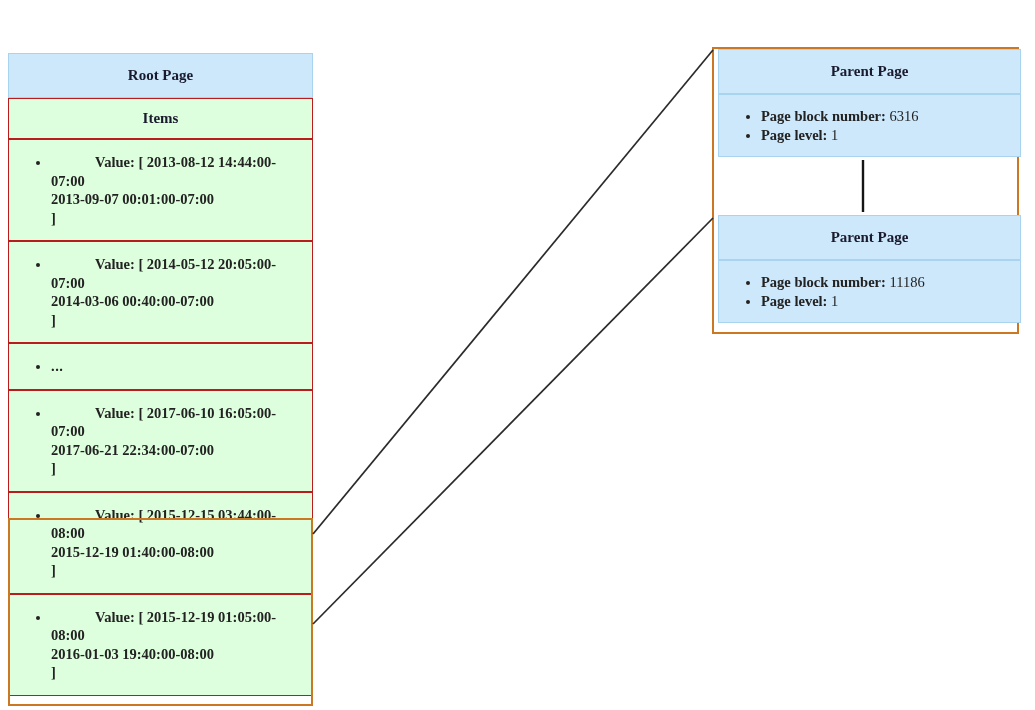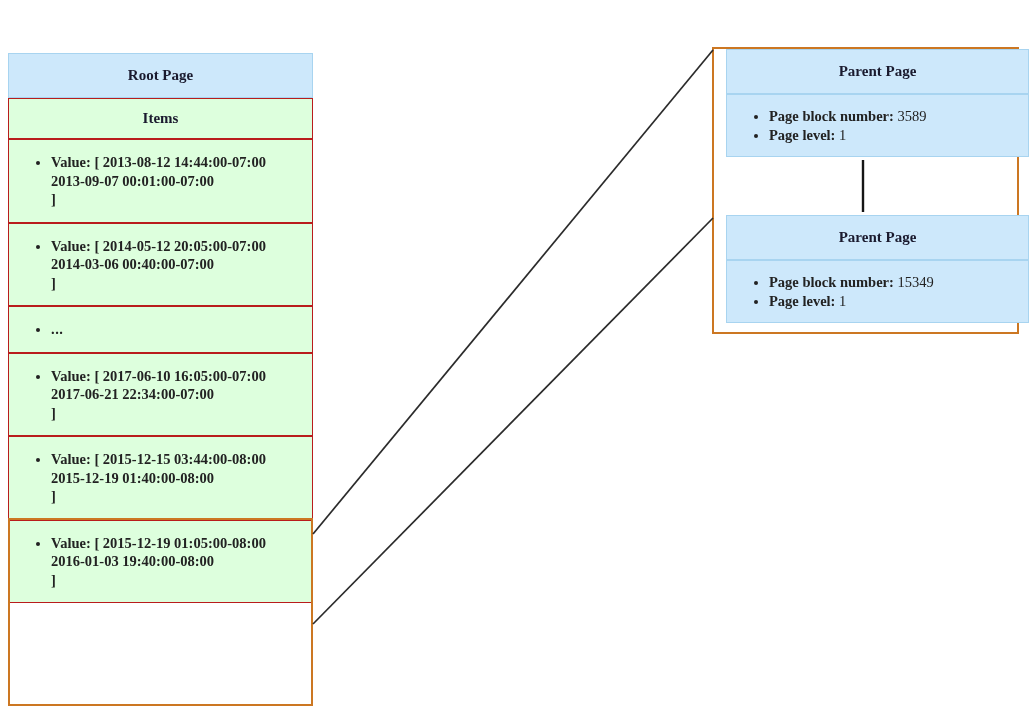--- a/index.html
+++ b/index.html
@@ -114,20 +114,21 @@
     margin: 0;
     padding: 13px 8px 13px 42px;
     list-style-type: disc;
   }
   .item-cell li {
     line-height: 18.5px;
     font-size: 14.5px;
   }
   .value-label {
     font-weight: bold;
+    margin-left: 44px;
   }
   .value-text {
     font-weight: bold;
     white-space: pre-line;
   }
   .ellipsis-item {
     font-weight: bold;
     letter-spacing: 0.5px;
   }
 
@@ -139,21 +140,21 @@
     width: 307px;
     height: 287px;
     box-sizing: border-box;
     border: 2px solid #cc7722;
     background: #ffffff;
     z-index: 2;
   }
 
   .parent-page-box {
     position: absolute;
-    left: 12px;
+    left: 4px;
     width: 303px;
     box-sizing: border-box;
   }
 
   #parent-page-0 { top: 0px; }
   #parent-page-1 { top: 166px; }
 
   .parent-page-box .box-title {
     padding: 13px 6px 13px 6px;
   }
@@ -243,37 +244,37 @@
   <div class="box-outer-highlight" id="root-highlight" style="left:8px; top:518px; width:305px; height:188px;"></div>
 
   <div id="parent-group">
 
     <div class="parent-page-box" id="parent-page-0">
       <div class="section-blue box-title">Parent Page</div>
       <div class="section-blue">
         <ul class="prop-list">
           <li>
             <span class="prop-label">Page block number:</span>
-            <span class="prop-value">3589</span>
+            <span class="prop-value">6316</span>
           </li>
           <li>
             <span class="prop-label">Page level:</span>
             <span class="prop-value">1</span>
           </li>
         </ul>
       </div>
     </div>
 
     <div class="parent-page-box" id="parent-page-1">
       <div class="section-blue box-title">Parent Page</div>
       <div class="section-blue">
         <ul class="prop-list">
           <li>
             <span class="prop-label">Page block number:</span>
-            <span class="prop-value">15349</span>
+            <span class="prop-value">11186</span>
           </li>
           <li>
             <span class="prop-label">Page level:</span>
             <span class="prop-value">1</span>
           </li>
         </ul>
       </div>
     </div>
 
   </div>

